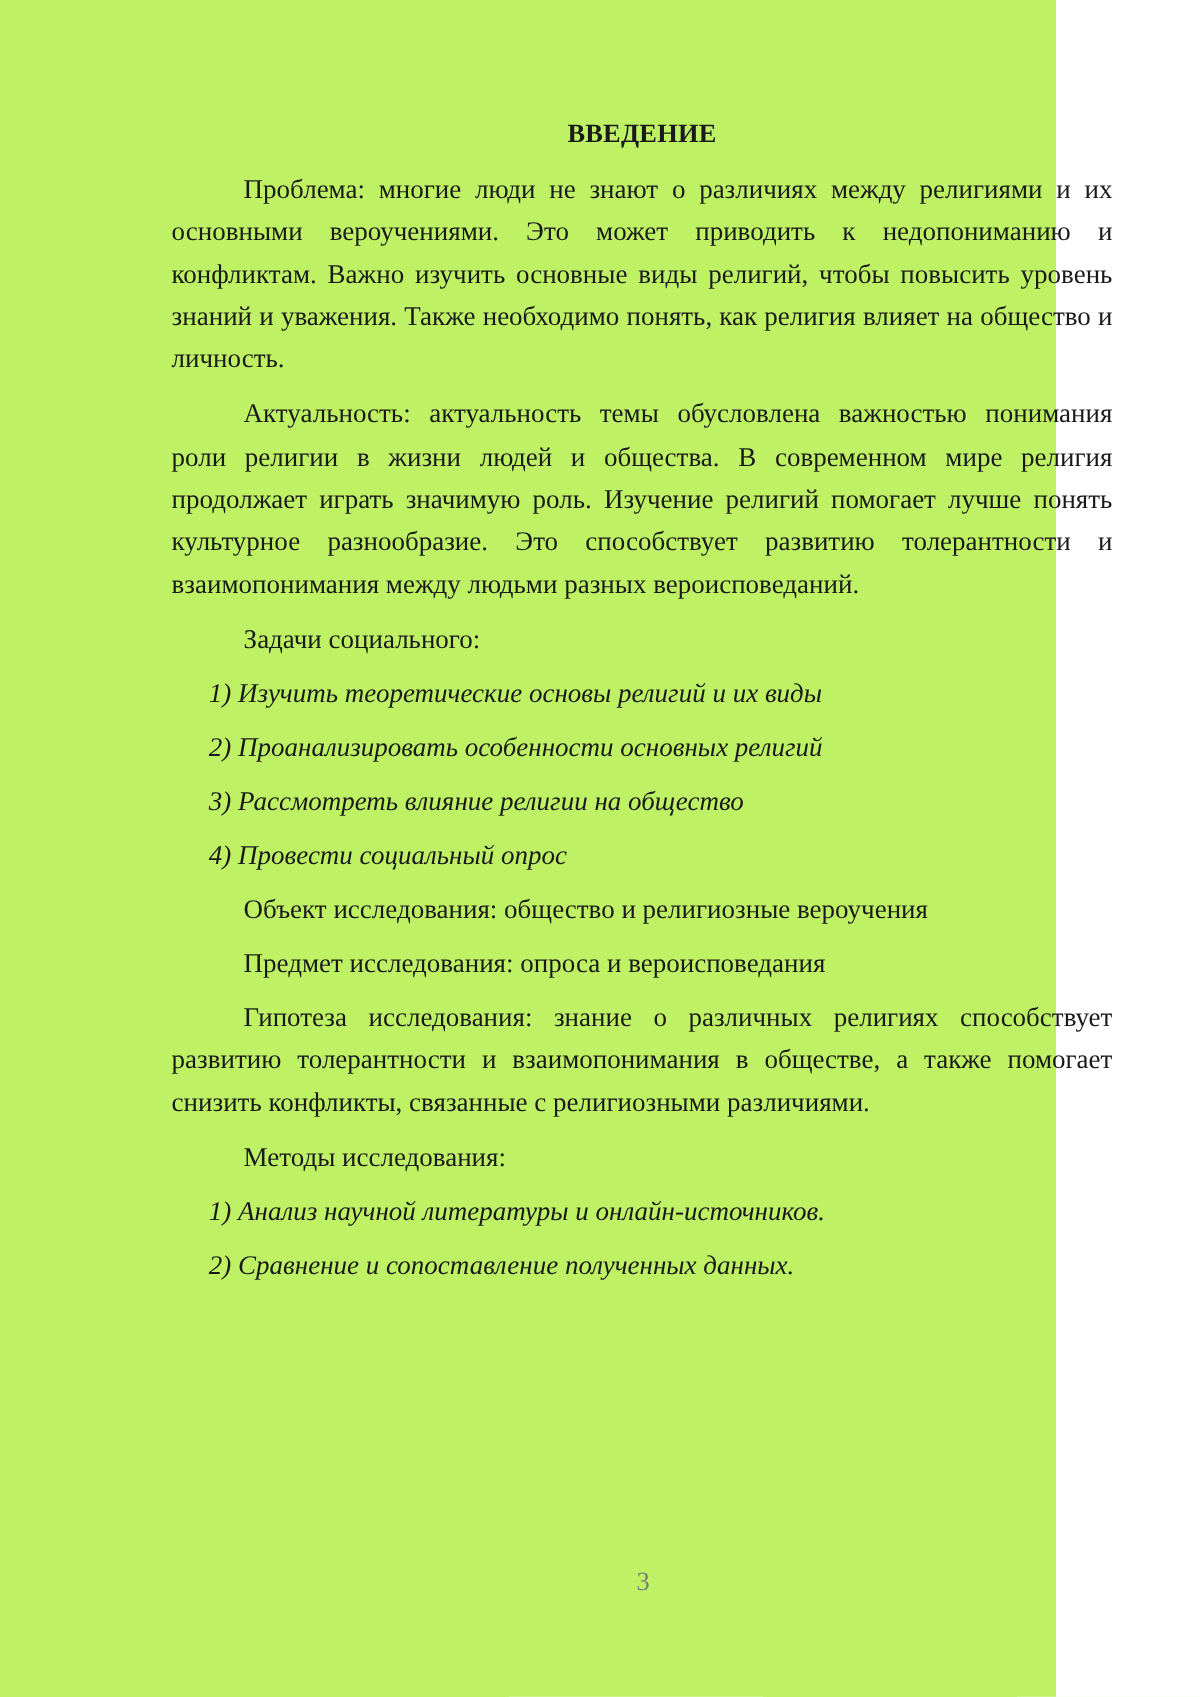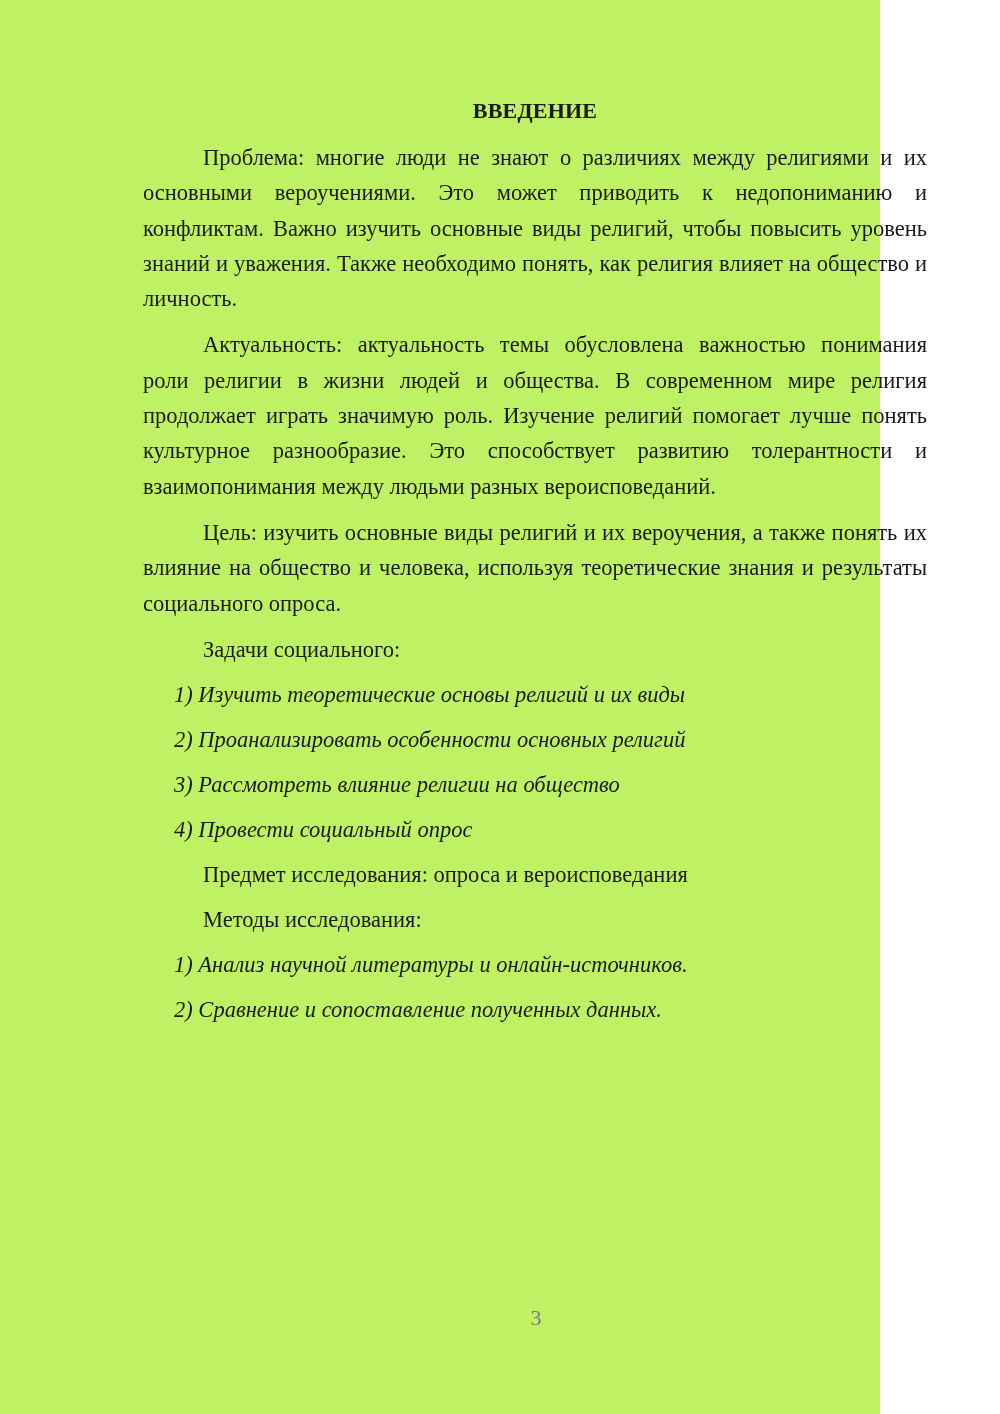--- a/index.html
+++ b/index.html
@@ -73,32 +73,33 @@
   </style>
 </head>
 <body>
 
 <div class="page">
   <div class="content">
     <div class="title">ВВЕДЕНИЕ</div>
 
     <p class="para">Проблема: многие люди не знают о различиях между религиями и их основными вероучениями. Это может приводить к недопониманию и конфликтам. Важно изучить основные виды религий, чтобы повысить уровень знаний и уважения. Также необходимо понять, как религия влияет на общество и личность.</p>
     <p class="para">Актуальность: актуальность темы обусловлена важностью понимания роли религии в жизни людей и общества. В современном мире религия продолжает играть значимую роль. Изучение религий помогает лучше понять культурное разнообразие. Это способствует развитию толерантности и взаимопонимания между людьми разных вероисповеданий.</p>
-    <p class="para">Цель: изучить основные виды религий и их вероучения, а также понять их влияние на общество и человека, используя теоретические знания и результаты социального опроса.</p>
 
     <div class="line indent">Задачи социального:</div>
     <div>
       <div class="list-item">1) Изучить теоретические основы религий и их виды</div>
       <div class="list-item">2) Проанализировать особенности основных религий</div>
       <div class="list-item">3) Рассмотреть влияние религии на общество</div>
       <div class="list-item">4) Провести социальный опрос</div>
     </div>
 
+    <div class="line indent">Объект исследования: общество и религиозные вероучения</div>
     <div class="line indent">Предмет исследования: опроса и вероисповедания</div>
 
+    <p class="para">Гипотеза исследования: знание о различных религиях способствует развитию толерантности и взаимопонимания в обществе, а также помогает снизить конфликты, связанные с религиозными различиями.</p>
 
     <div class="line indent">Методы исследования:</div>
     <div>
       <div class="list-item">1) Анализ научной литературы и онлайн-источников.</div>
       <div class="list-item">2) Сравнение и сопоставление полученных данных.</div>
     </div>
   </div>
 
   <div class="page-number">3</div>
 </div>

